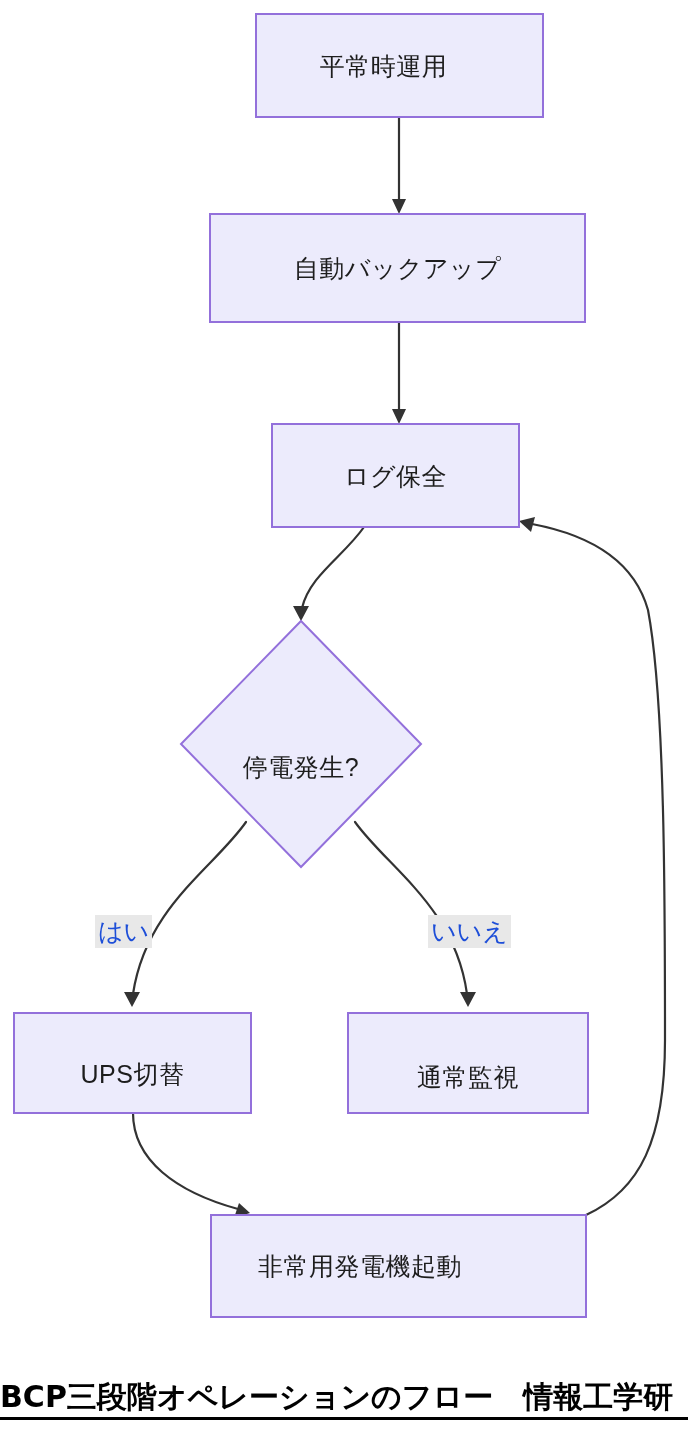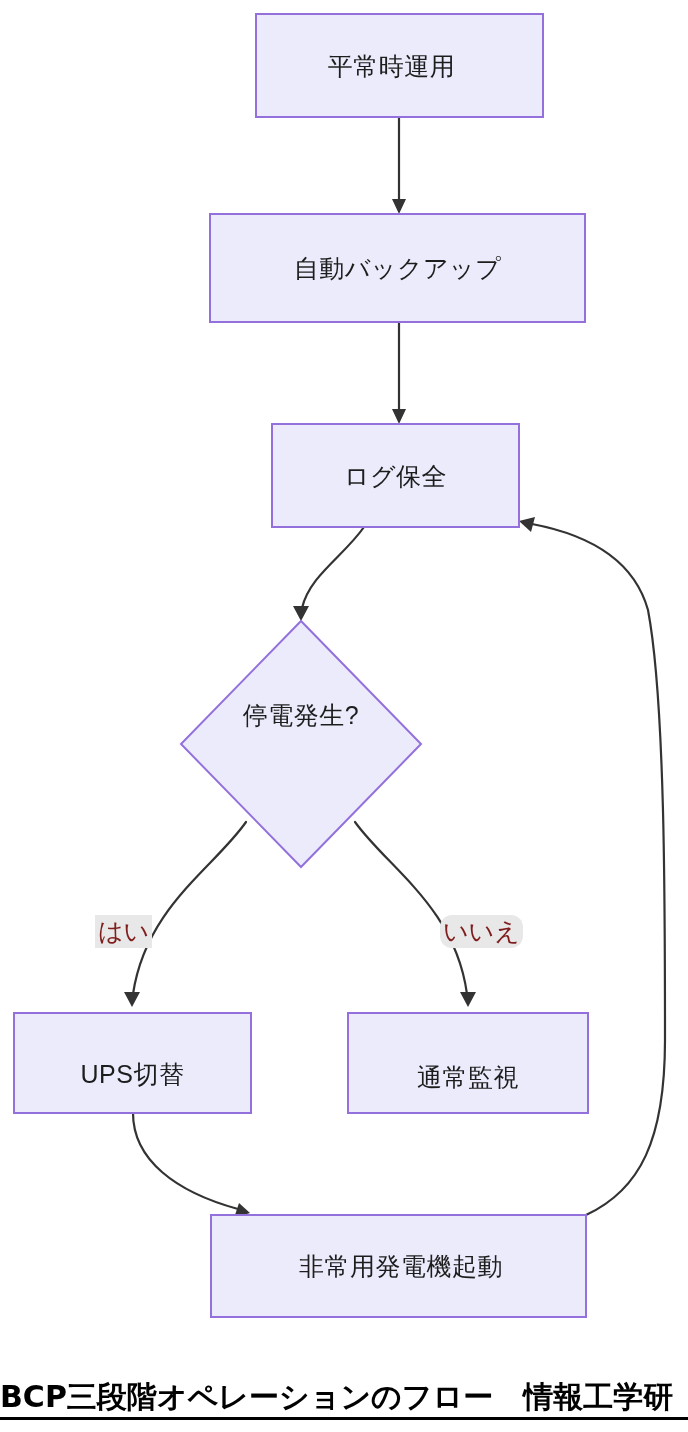--- a/index.html
+++ b/index.html
@@ -62,21 +62,21 @@
     font-size: 25px;
     line-height: 1.2;
     letter-spacing: 0.5px;
     white-space: nowrap;
     pointer-events: none;
   }
 
   .edge-label {
     position: absolute;
     background: #e8e8e8;
-    color: #7f1d1d;
+    color: #1d4ed8;
     font-size: 25px;
     line-height: 1.25;
     padding: 1px 3px;
     white-space: nowrap;
   }
 
   
   #caption-area {
     position: absolute;
     left: 0;
@@ -158,36 +158,36 @@
 
     <polygon class="node-shape" points="301,621 421,744 301,867 181,744"></polygon>
 
     <rect class="node-shape" x="14" y="1013" width="237" height="100"></rect>
 
     <rect class="node-shape" x="348" y="1013" width="240" height="100"></rect>
 
     <rect class="node-shape" x="211" y="1215" width="375" height="102"></rect>
   </svg>
 
-  <div class="node-label" style="left:248px; top:14px; width:287px; height:103px;">平常時運用</div>
+  <div class="node-label" style="left:240px; top:14px; width:287px; height:103px;">平常時運用</div>
 
   <div class="node-label" style="left:272px; top:424px; width:247px; height:103px;">ログ保全</div>
 
   <div class="node-label" style="left:210px; top:214px; width:375px; height:108px;">自動バックアップ</div>
 
-  <div class="node-label" style="left:181px; top:592px; width:240px; height:246px;">停電発生?</div>
+  <div class="node-label" style="left:181px; top:644px; width:240px; height:246px;">停電発生?</div>
 
   <div class="node-label" style="left:14px; top:1013px; width:237px; height:122px;">UPS切替</div>
 
   <div class="node-label" style="left:348px; top:1013px; width:240px; height:128px;">通常監視</div>
 
-  <div class="node-label" style="left:211px; top:1215px; width:298px; height:102px;margin-left:41px;">非常用発電機起動</div>
+  <div class="node-label" style="left:211px; top:1215px; width:298px; height:102px;">非常用発電機起動</div>
 
   <div class="edge-label" style="left:95px; top:915px;">はい</div>
 
-  <div class="edge-label" style="left:440px; top:915px;border-radius:12px;">いいえ</div>
+  <div class="edge-label" style="left:428px; top:915px;">いいえ</div>
 
 </div>
 
 <div id="caption-area">
   <div id="caption-text">BCP三段階オペレーションのフロー　情報工学研</div>
   <div id="caption-rule"></div>
 </div>
 
 </body></html>

